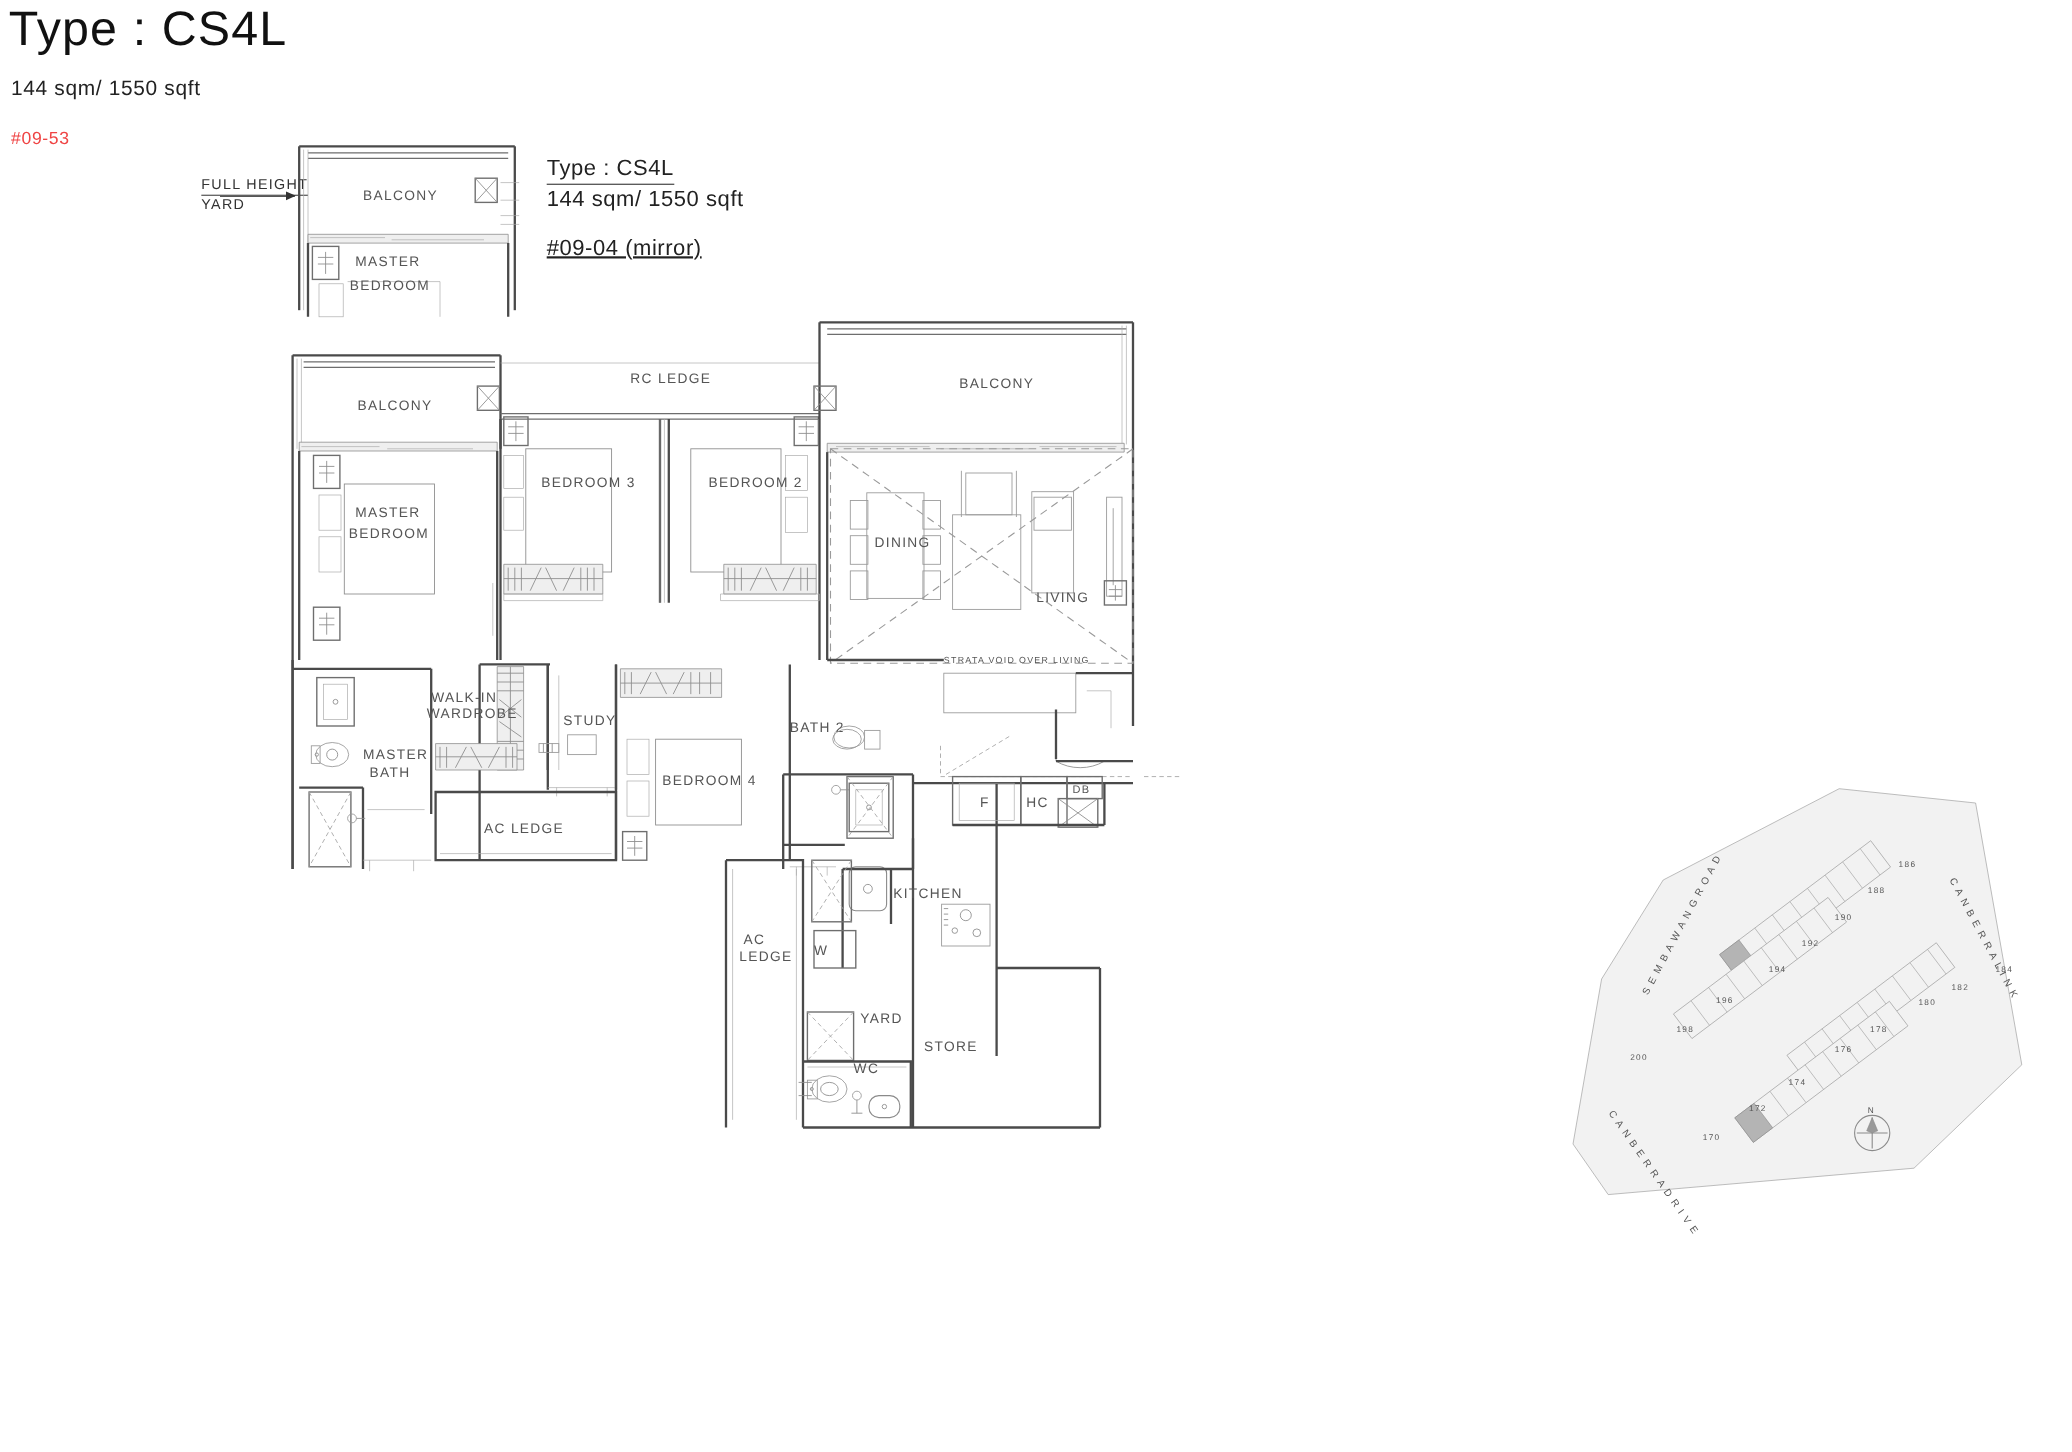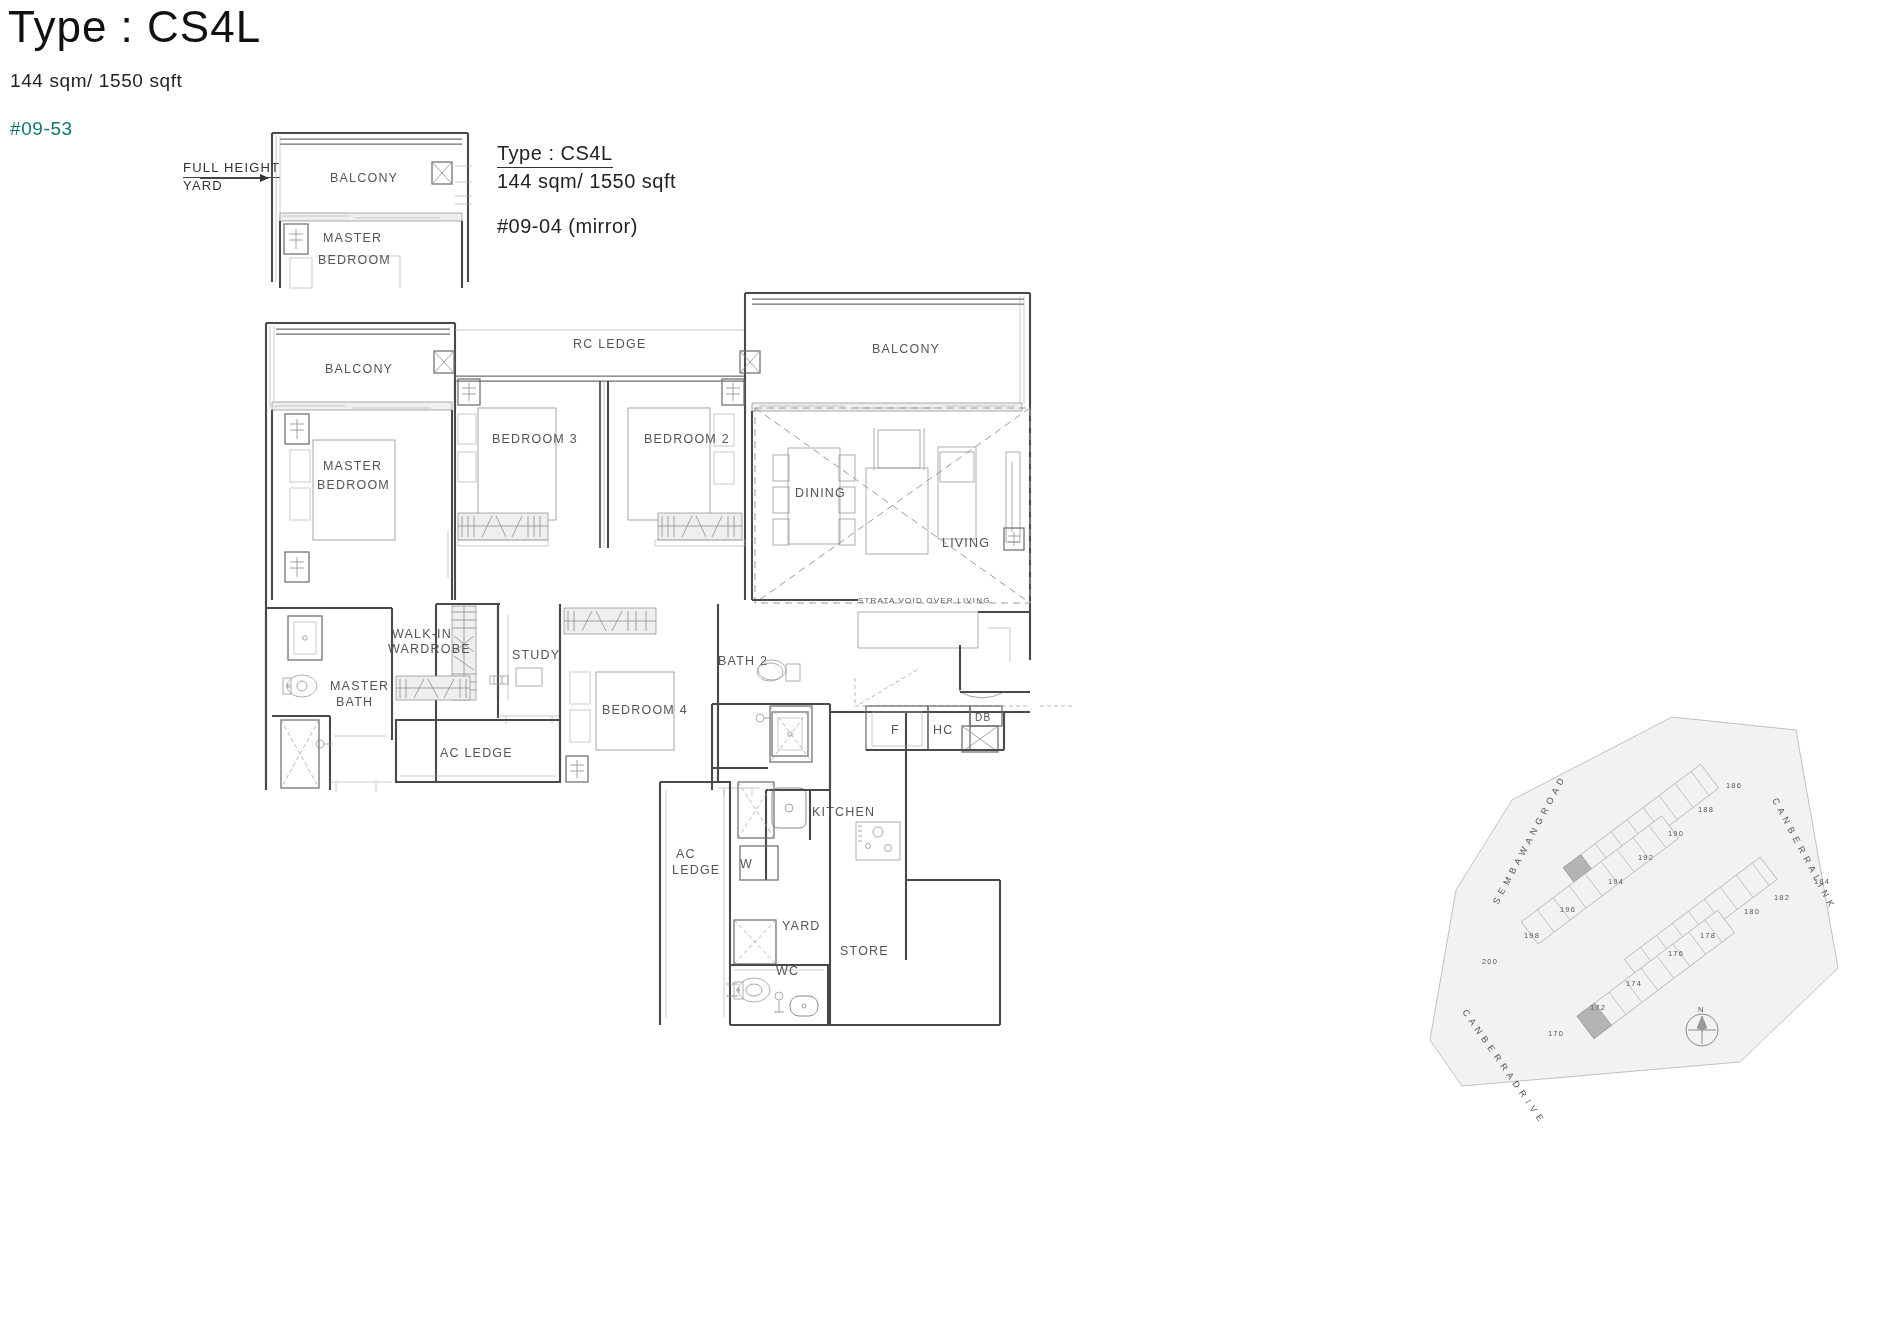--- a/index.html
+++ b/index.html
@@ -3,27 +3,27 @@
 <meta charset="utf-8">
 <style>
   html,body{margin:0;padding:0;background:#ffffff;}
   body{width:1884px;height:1320px;position:relative;overflow:hidden;
        font-family:"Liberation Sans",sans-serif;color:#1a1a1a;}
 
   
   #page-title{position:absolute;left:8px;top:2px;font-size:44px;font-weight:400;
               letter-spacing:1px;color:#111;white-space:nowrap;}
   #page-area{position:absolute;left:10px;top:70px;font-size:19px;letter-spacing:.6px;color:#222;}
-  #page-unit{position:absolute;left:10px;top:118px;font-size:19px;letter-spacing:.6px;color:#0f766e;}
+  #page-unit{position:absolute;left:10px;top:118px;font-size:16px;letter-spacing:.6px;color:#ef4444;}
 
   
   .tb{position:absolute;font-size:20px;letter-spacing:.5px;color:#222;white-space:nowrap;}
   #tb-type{left:497px;top:142px;border-bottom:1.5px solid #333;padding-bottom:2px;}
   #tb-area{left:497px;top:170px;}
-  #tb-unit{left:497px;top:215px;}
+  #tb-unit{left:497px;top:215px;text-decoration:underline;}
 
   
   #fhw{position:absolute;left:183px;top:160px;font-size:13px;line-height:15px;
        letter-spacing:1.2px;color:#333;}
   #fhw .l1{border-bottom:1px solid #444;display:inline-block;padding-bottom:2px;}
   #fhw-arrow{position:absolute;left:200px;top:178px;width:68px;height:1px;background:#444;}
   #fhw-arrow:after{content:"";position:absolute;right:-1px;top:-4px;
       border-left:9px solid #333;border-top:4.5px solid transparent;border-bottom:4.5px solid transparent;}
 
   

